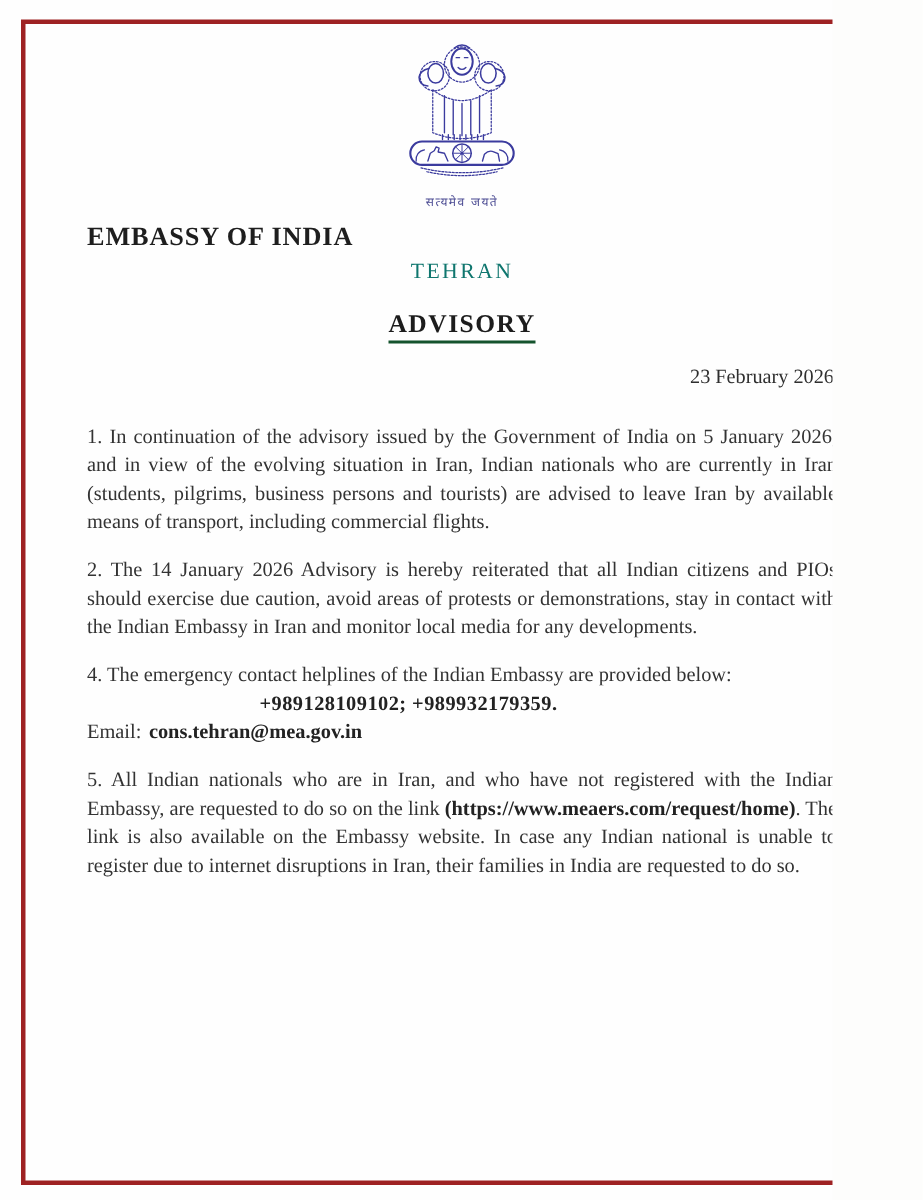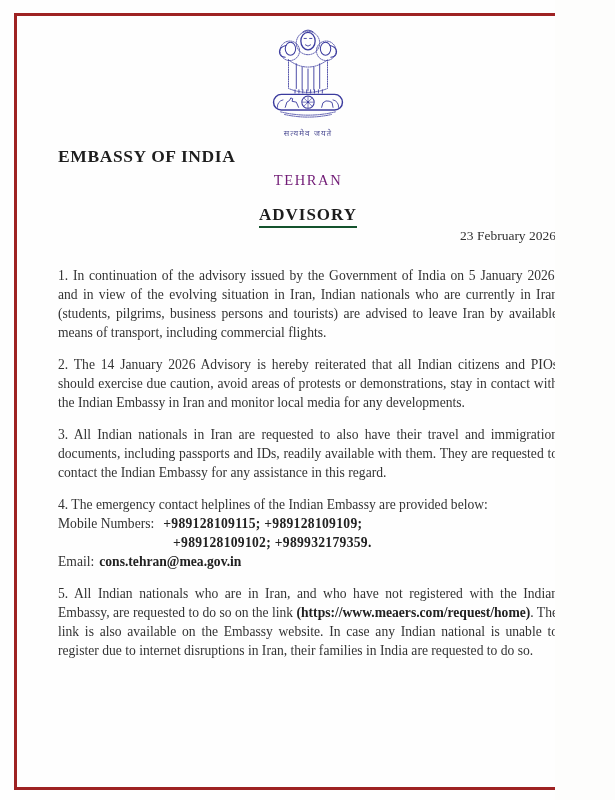--- a/index.html
+++ b/index.html
@@ -38,37 +38,38 @@
     font-size:17.5px;
     font-weight:700;
     letter-spacing:.6px;
     color:#1e1e1e;
     margin-top:8px;
   }
   .city{
     text-align:center;
     font-size:14.5px;
     letter-spacing:1.6px;
-    color:#701a75;
+    color:#0f766e;
     margin-top:5px;
   }
   .doc-title-row{text-align:center;margin-top:16px;}
   .doc-title{
     display:inline-block;
     font-size:17px;
     font-weight:700;
     letter-spacing:1px;
     color:#1c1c1c;
     border-bottom:2px solid #14532d;
     padding-bottom:1px;
   }
   .date-row{
     text-align:right;
     font-size:13.5px;
     color:#2f2f2f;
+    margin-top:14px;
     padding-right:2px;
   }
   .body-text{margin-top:22px;}
   .para{
     font-size:13.6px;
     line-height:19px;
     text-align:justify;
     margin:0 0 13px 0;
     color:#333;
   }
@@ -141,27 +142,23 @@
         <span class="doc-title">ADVISORY</span>
       </div>
 
       <div class="date-row">23 February 2026</div>
 
       <div class="body-text">
         <p class="para">1. In continuation of the advisory issued by the Government of India on 5 January 2026, and in view of the evolving situation in Iran, Indian nationals who are currently in Iran (students, pilgrims, business persons and tourists) are advised to leave Iran by available means of transport, including commercial flights.</p>
 
         <p class="para">2. The 14 January 2026 Advisory is hereby reiterated that all Indian citizens and PIOs should exercise due caution, avoid areas of protests or demonstrations, stay in contact with the Indian Embassy in Iran and monitor local media for any developments.</p>
 
-        <p class="para">3. All Indian nationals in Iran are requested to also have their travel and immigration documents, including passports and IDs, readily available with them. They are requested to contact the Indian Embassy for any assistance in this regard.</p>
 
         <p class="para">
           <span class="block">4. The emergency contact helplines of the Indian Embassy are provided below:</span>
-          <span class="block">
-            <span>Mobile Numbers:</span><b class="nums">+989128109115; +989128109109;</b>
-          </span>
           <span class="block">
             <b class="indent2">+989128109102; +989932179359.</b>
           </span>
           <span class="block">
             <span>Email:</span><b class="email-addr">cons.tehran@mea.gov.in</b>
           </span>
         </p>
 
         <p class="para"><span>5. All Indian nationals who are in Iran, and who have not registered with the Indian Embassy, are requested to do so on the link </span><b>(https://www.meaers.com/request/home)</b><span>. The link is also available on the Embassy website. In case any Indian national is unable to register due to internet disruptions in Iran, their families in India are requested to do so.</span></p>
       </div>

